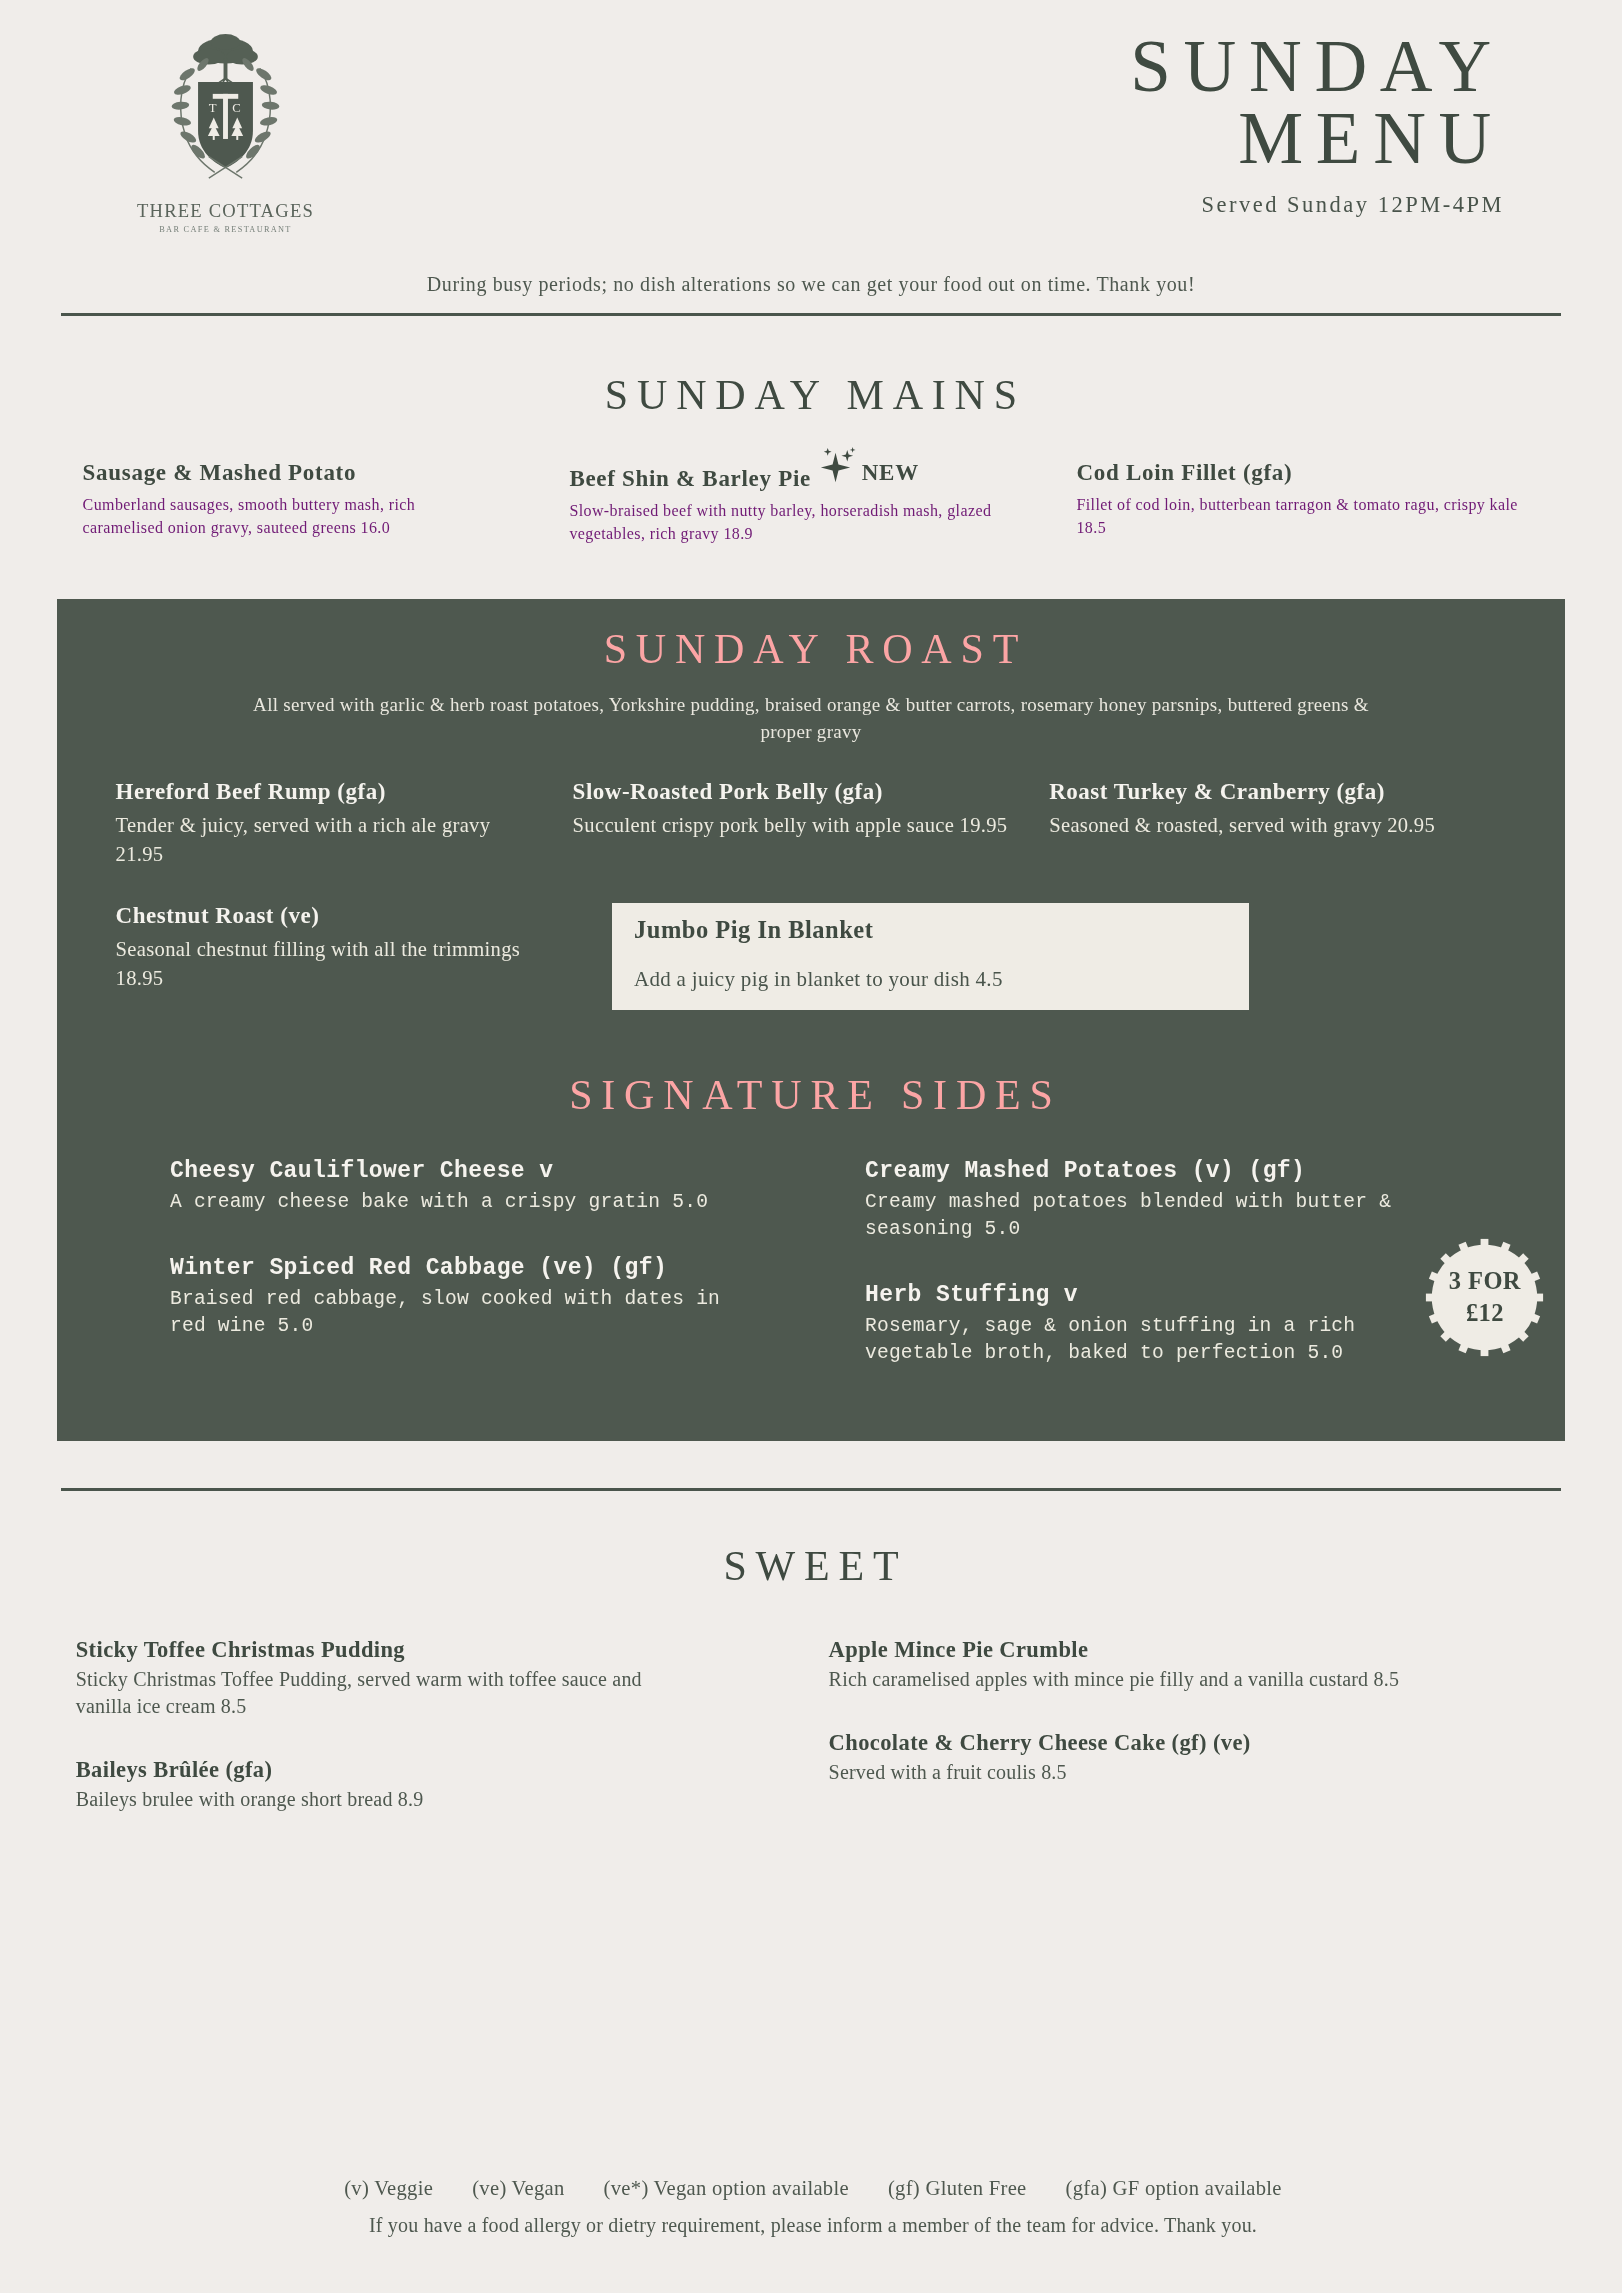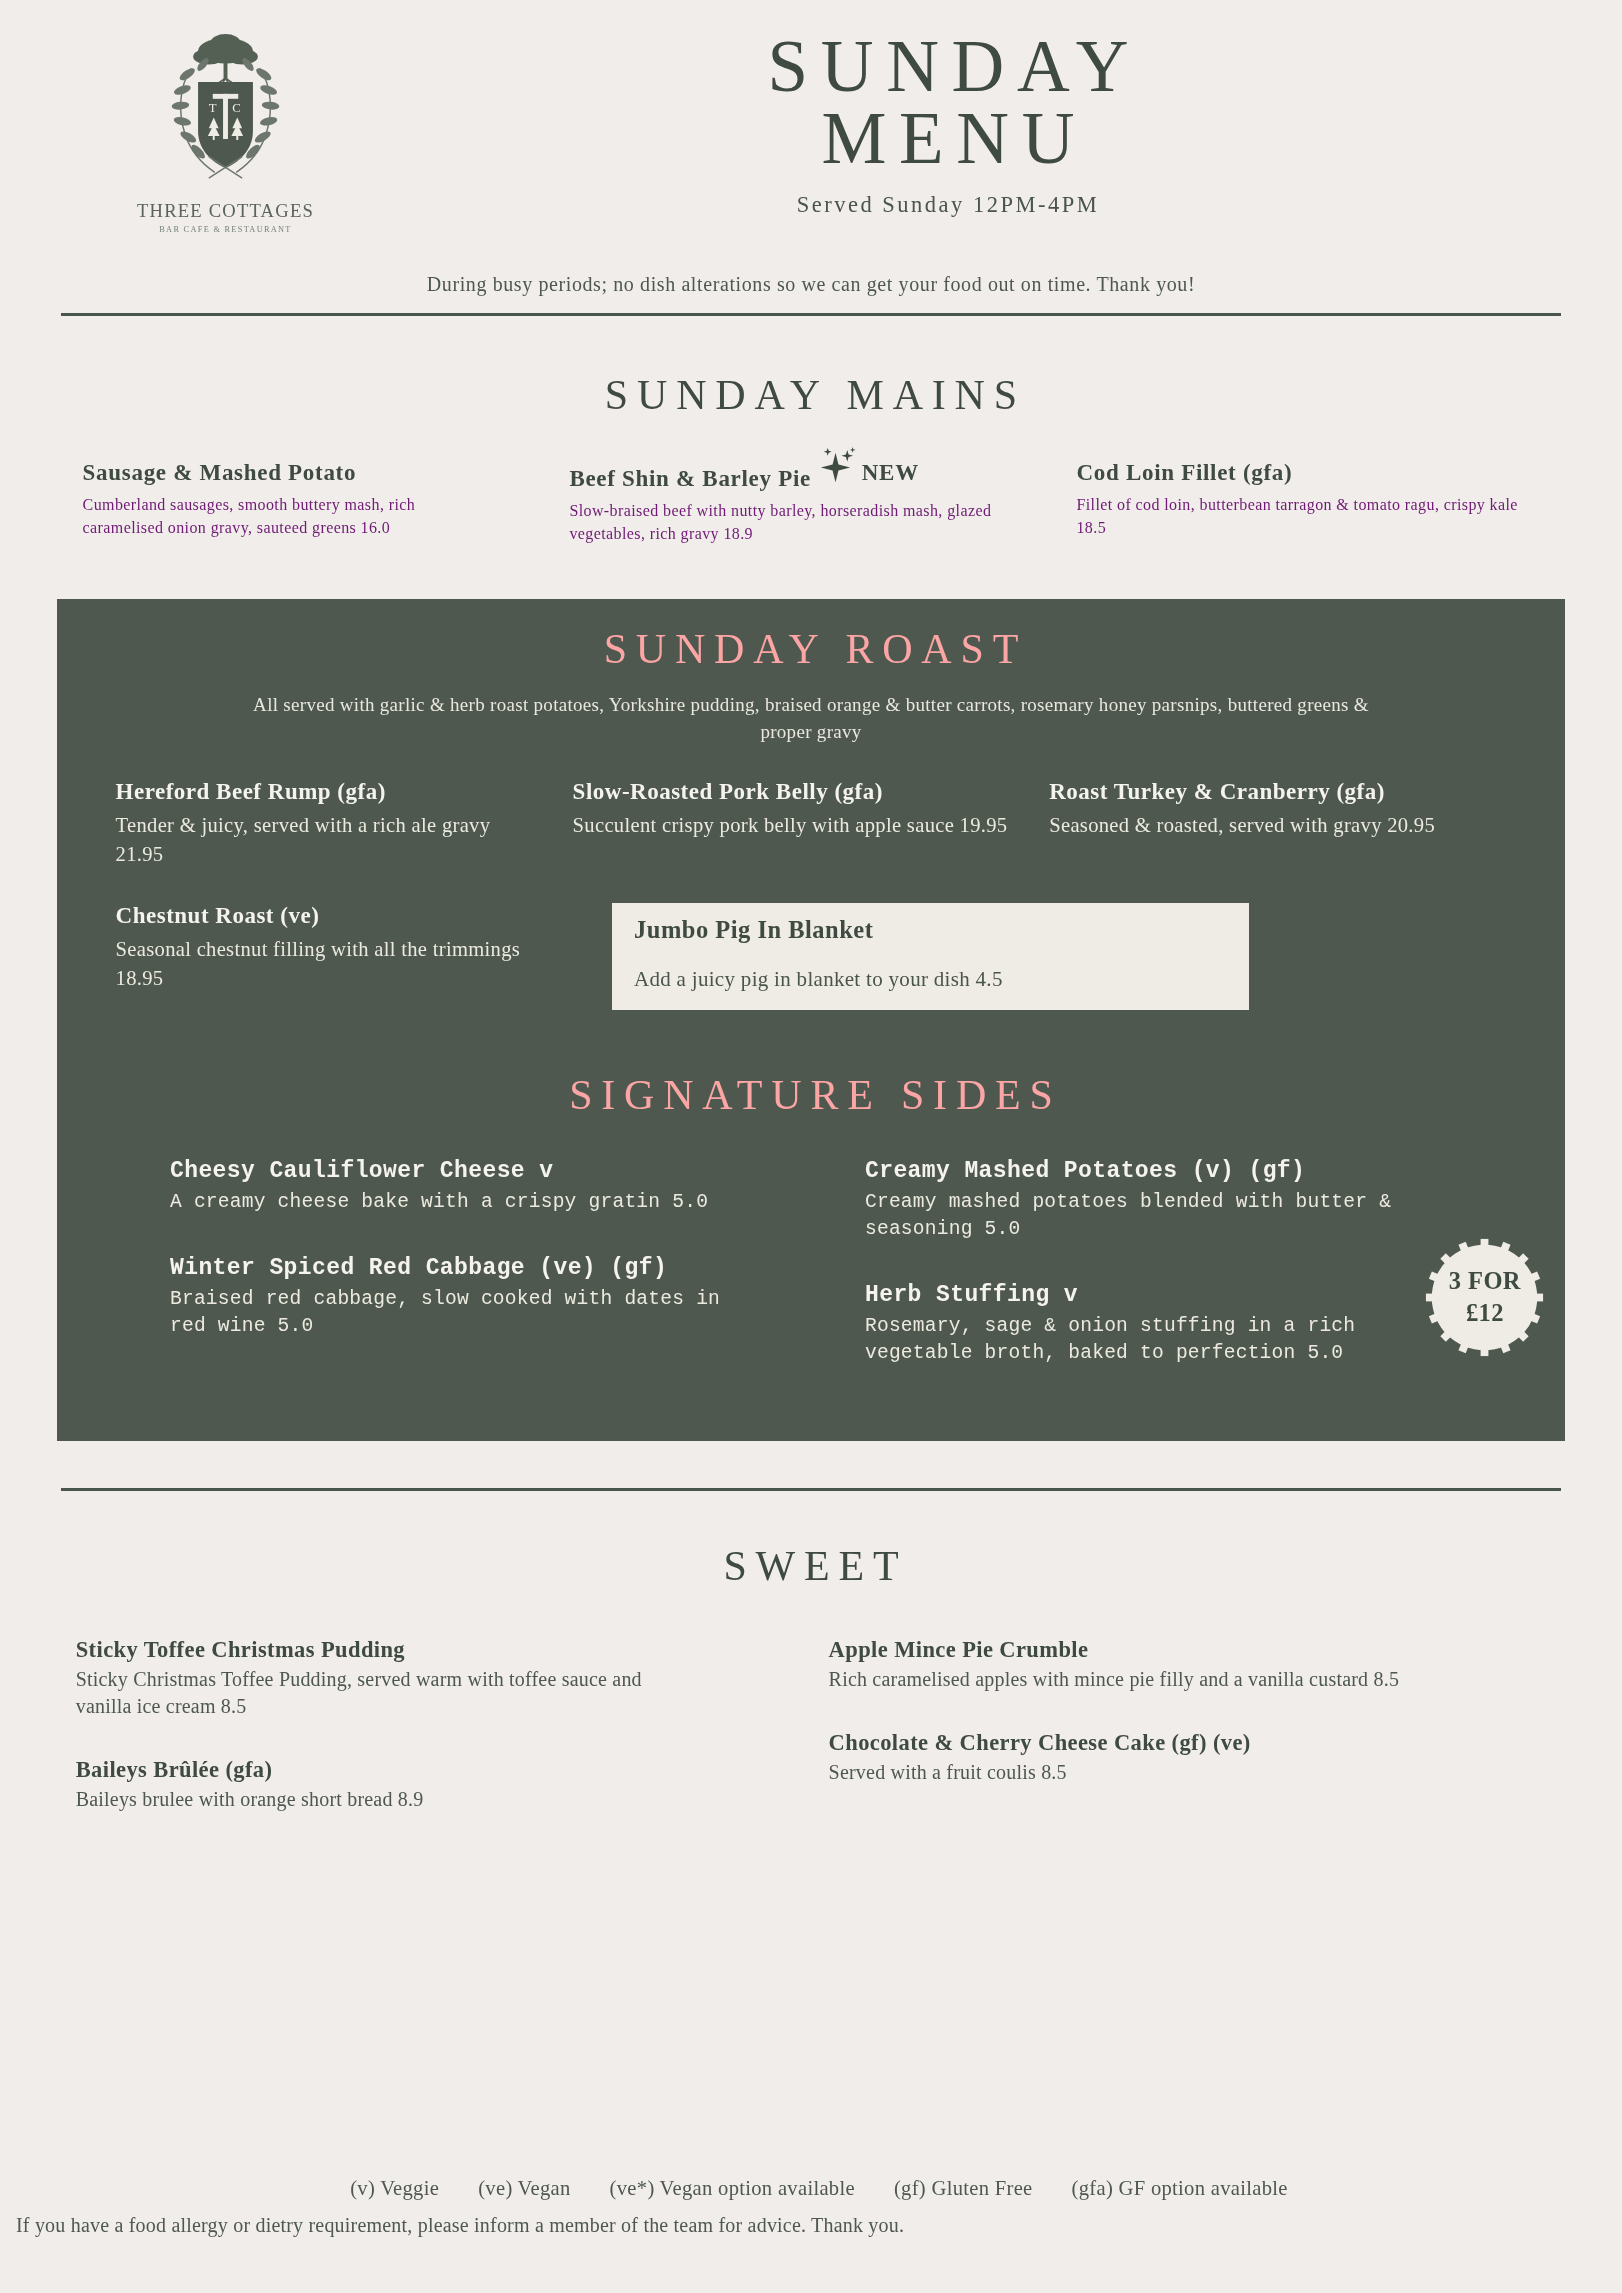--- a/index.html
+++ b/index.html
@@ -49,21 +49,21 @@
   }
   .logo-sub {
     font-size: 8.3px;
     letter-spacing: 1.3px;
     color: #77807a;
     margin-top: 2.9px;
     white-space: nowrap;
   }
   .title-block {
     flex: 1;
-    text-align: center;
+    text-align: right;
     padding-top: 9.8px;
     padding-right: 59px;
   }
   .menu-title {
     font-size: 73px;
     letter-spacing: 12.7px;
     line-height: 0.98;
     color: #3f4a41;
     font-weight: 400;
     text-indent: 12.7px;
@@ -282,23 +282,23 @@
     font-size: 20px;
     line-height: 1.36;
     letter-spacing: 0.2px;
     color: #4e584f;
   }
   .sweet-block.second { margin-top: 23.5px; }
 
   
   .footer {
     position: absolute;
-    left: 16px; right: 0;
+    left: 4px; right: 0;
     bottom: 57px;
-    text-align: left;
+    text-align: center;
   }
   .legend {
     display: flex;
     justify-content: center;
     gap: 39px;
     font-size: 20.6px;
     letter-spacing: 0.3px;
     color: #4e584f;
   }
   .allergy {

